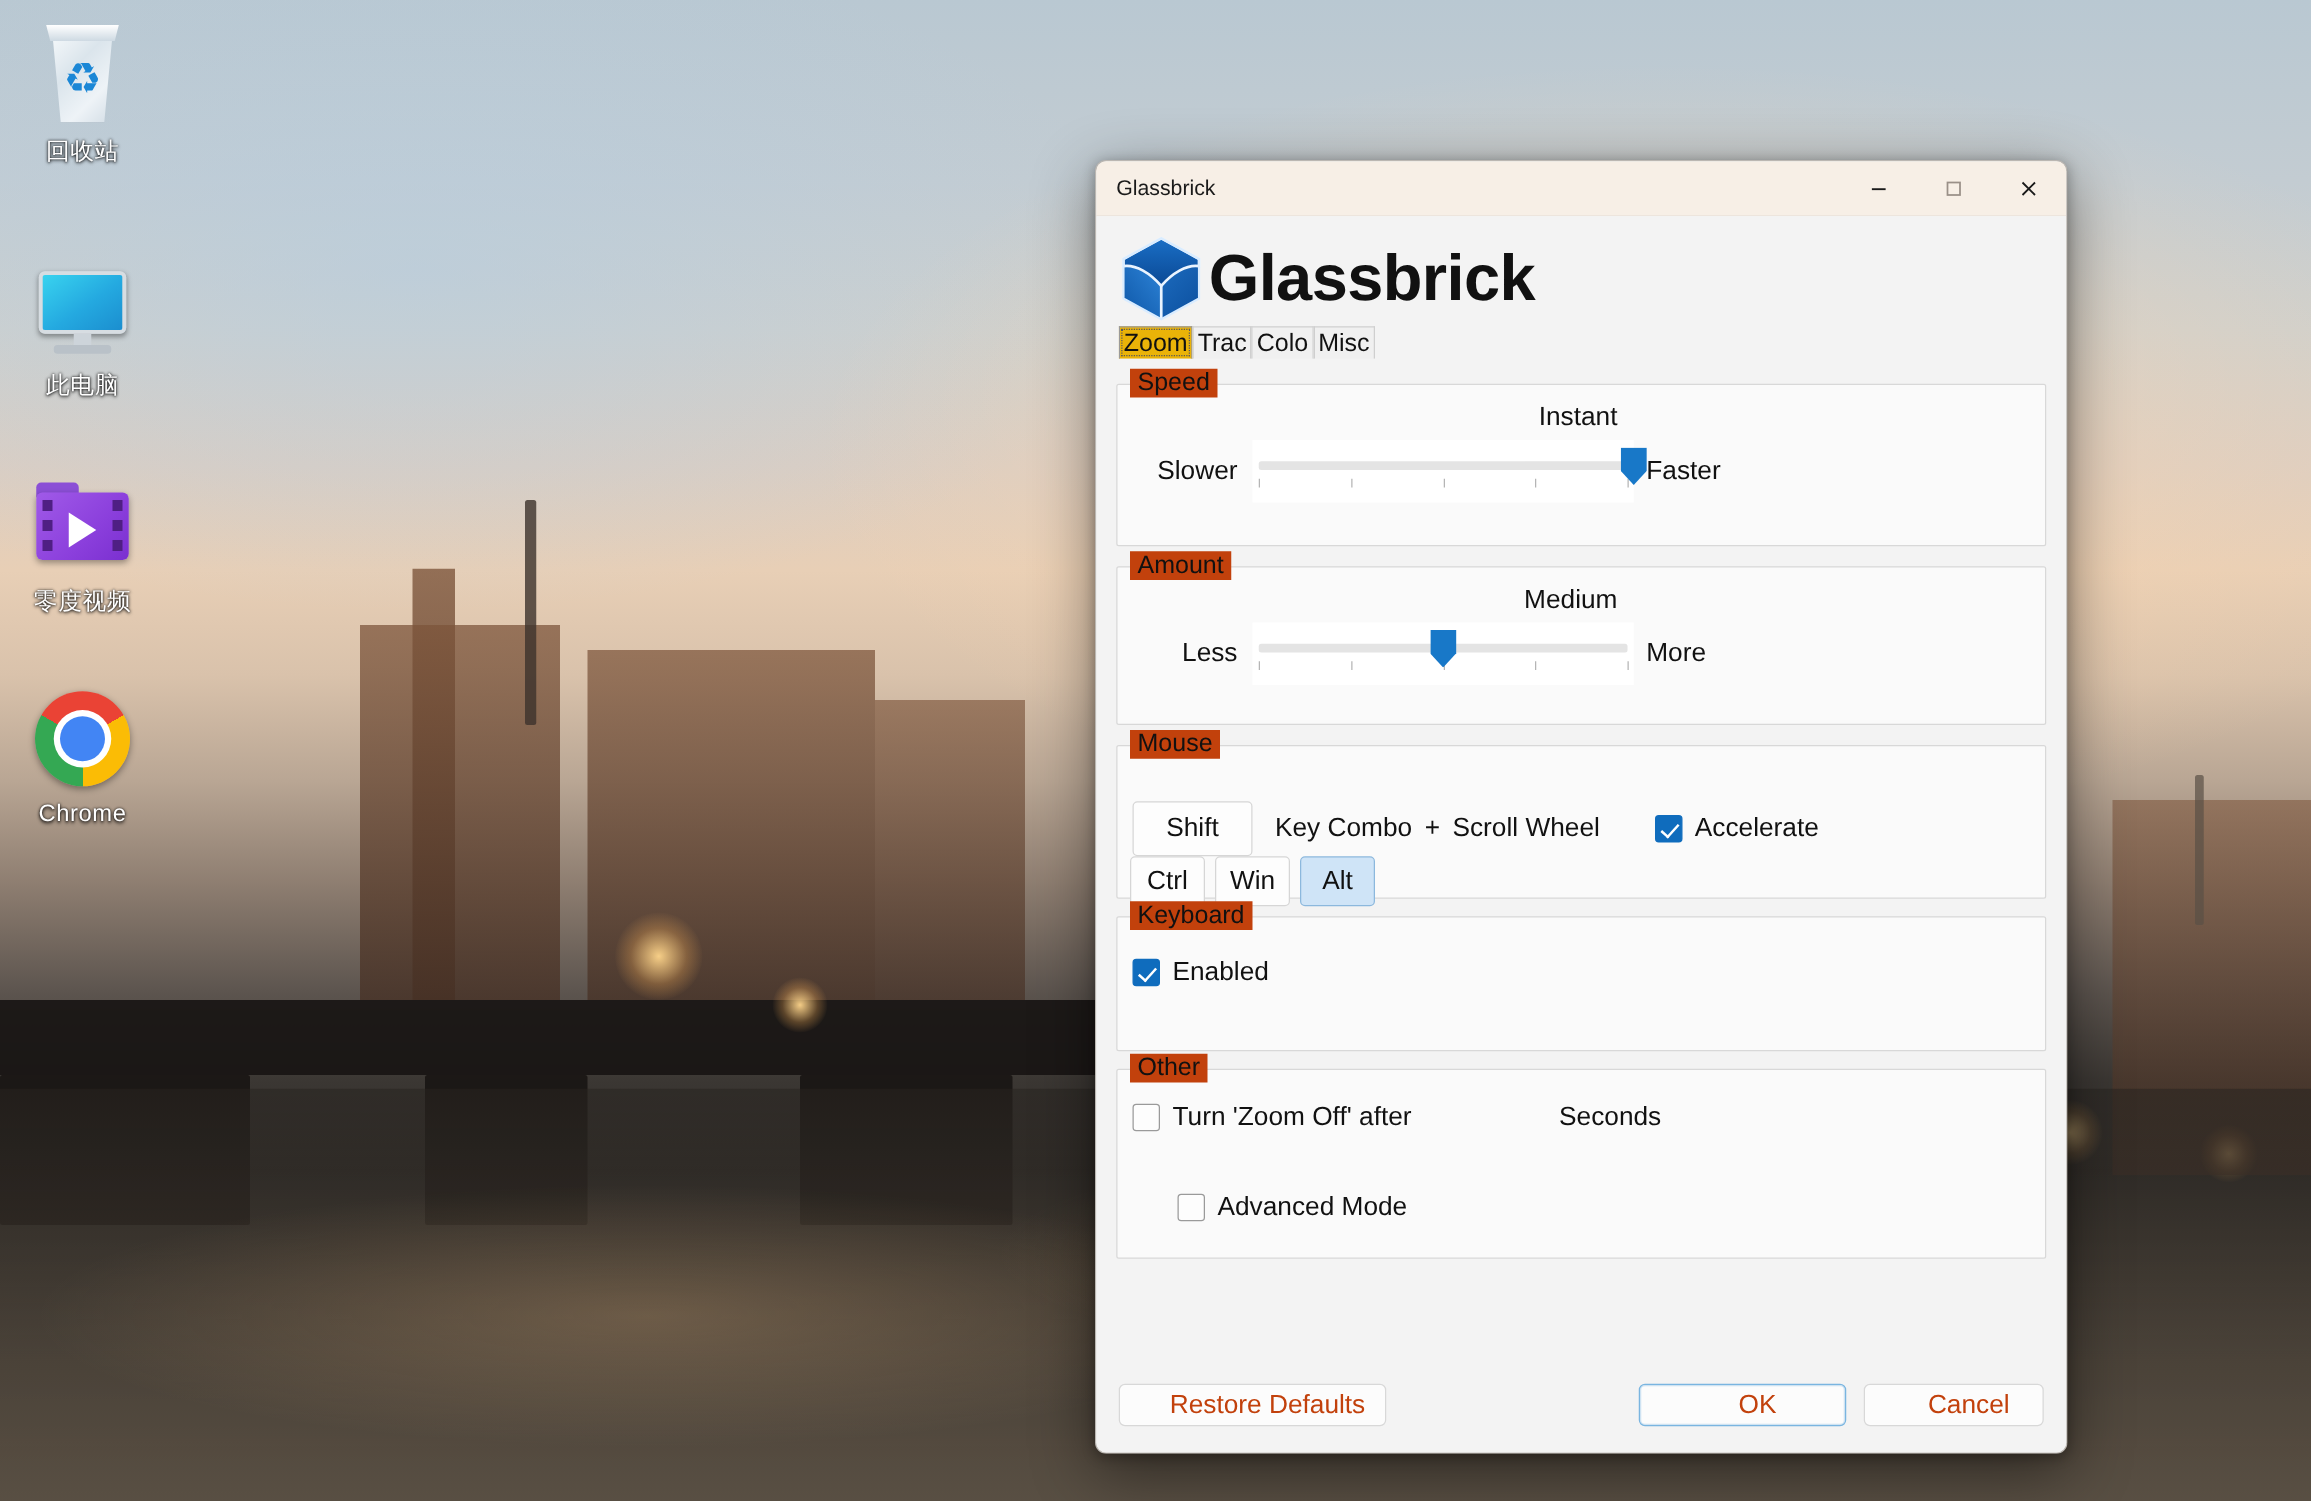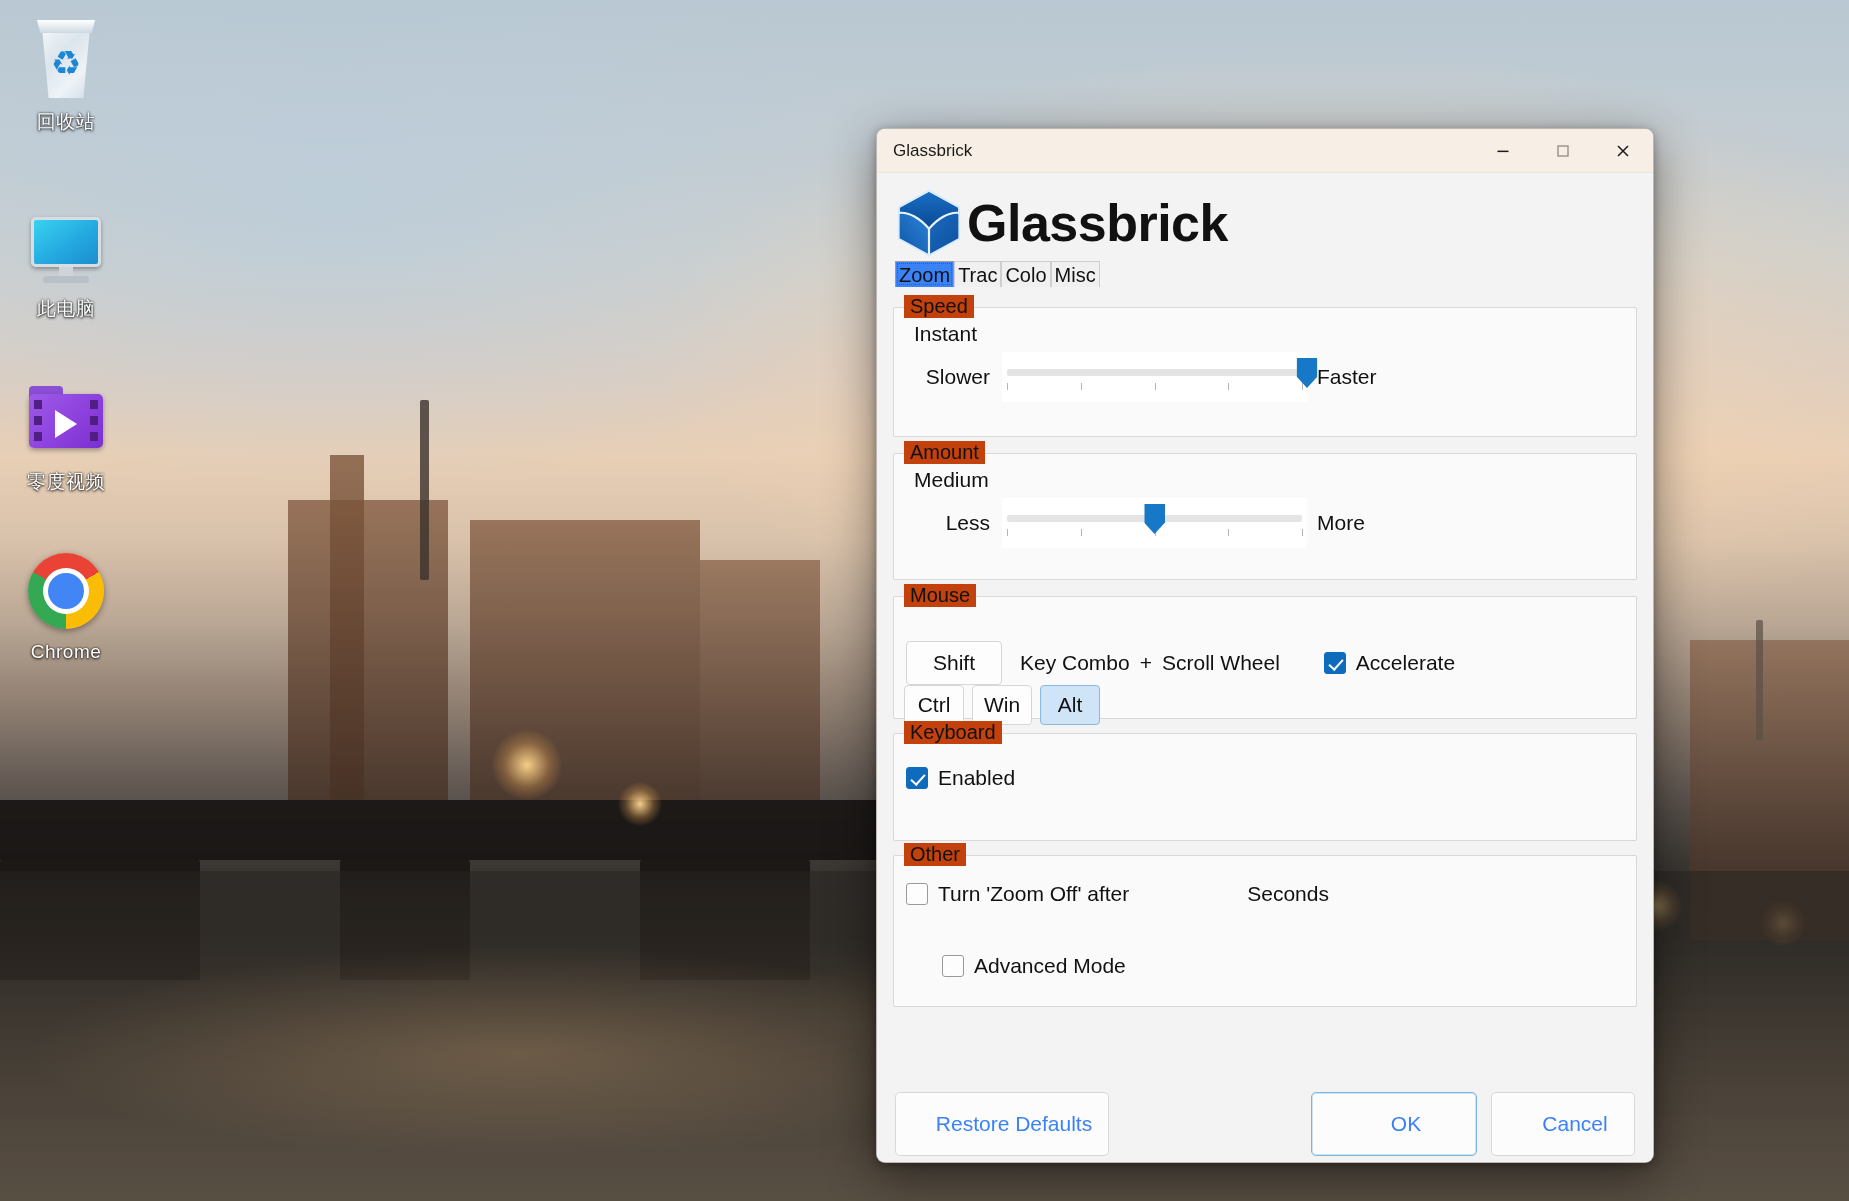--- a/index.html
+++ b/index.html
@@ -212,21 +212,21 @@
     font-size: 20px;
     color:#111;
     background: #f0f0f0;
     border: 1px solid #cfcfcf;
     border-bottom: none;
     padding: 0 3px;
     white-space: nowrap;
     overflow: hidden;
   }
   .tab.active {
-    background: #3b82f6;
+    background: #eab308;
     border-color: #9a9a9a;
     outline: 1px dotted #5a5a5a;
     outline-offset: -3px;
     font-weight: 400;
   }
 
   
   .group {
     position: relative;
     margin: 0 16px 0 16px;
@@ -248,21 +248,21 @@
   #sec-mouse   { height: 123px; margin-top: 16px; }
   #sec-keyboard{ height: 108px; margin-top: 14px; }
   #sec-other   { height: 152px; margin-top: 14px; }
 
   
   .slider-row { position: relative; height: 100%; }
   .slider-caption {
     position:absolute; top: 14px; left: 0; right: 0;
     text-align:center; font-size: 21px; color:#111;
   }
-  .slider-caption.speed { left: 20px; width: 380px; text-align:left; }
+  .slider-caption.speed { left: 20px; width: 380px; text-align:right; }
   .slider-line { position:absolute; top: 44px; left: 0; right:0; display:flex; align-items:center; }
   .endlabel { font-size: 21px; color:#111; width: 96px; text-align:right; }
   .endlabel.right { text-align:left; margin-left: 10px; width: auto; }
 
   .track-wrap {
     position: relative;
     width: 305px;
     height: 50px;
     margin-left: 12px;
     background: #ffffff;
@@ -360,26 +360,26 @@
   .other-row2 { position:absolute; left: 12px; top: 98px; padding-left: 36px; }
 
   
   #footer {
     position:absolute; left: 0; right: 0; bottom: 0;
     height: 76px;
     display:flex; align-items:center;
     padding: 0 18px;
   }
   .btn {
-    height: 64px;
+    height: 34px;
     border: 1px solid #d8d8d8;
     background: #fcfcfc;
     border-radius: 5px;
     font-size: 21px;
-    color:#3b82f6;
+    color:#c2410c;
     display:flex; align-items:center; justify-content:center;padding-left:24px;
   }
   #btn-restore { width: 214px; }
   #btn-ok { width: 166px; border: 1px solid #7ab5e0; box-shadow: 0 0 0 1px rgba(122,181,224,0.35) inset; }
   #btn-cancel { width: 144px; margin-left: 14px; }
   .spacer { flex: 1; }
 </style>
 </head>
 <body>
 

